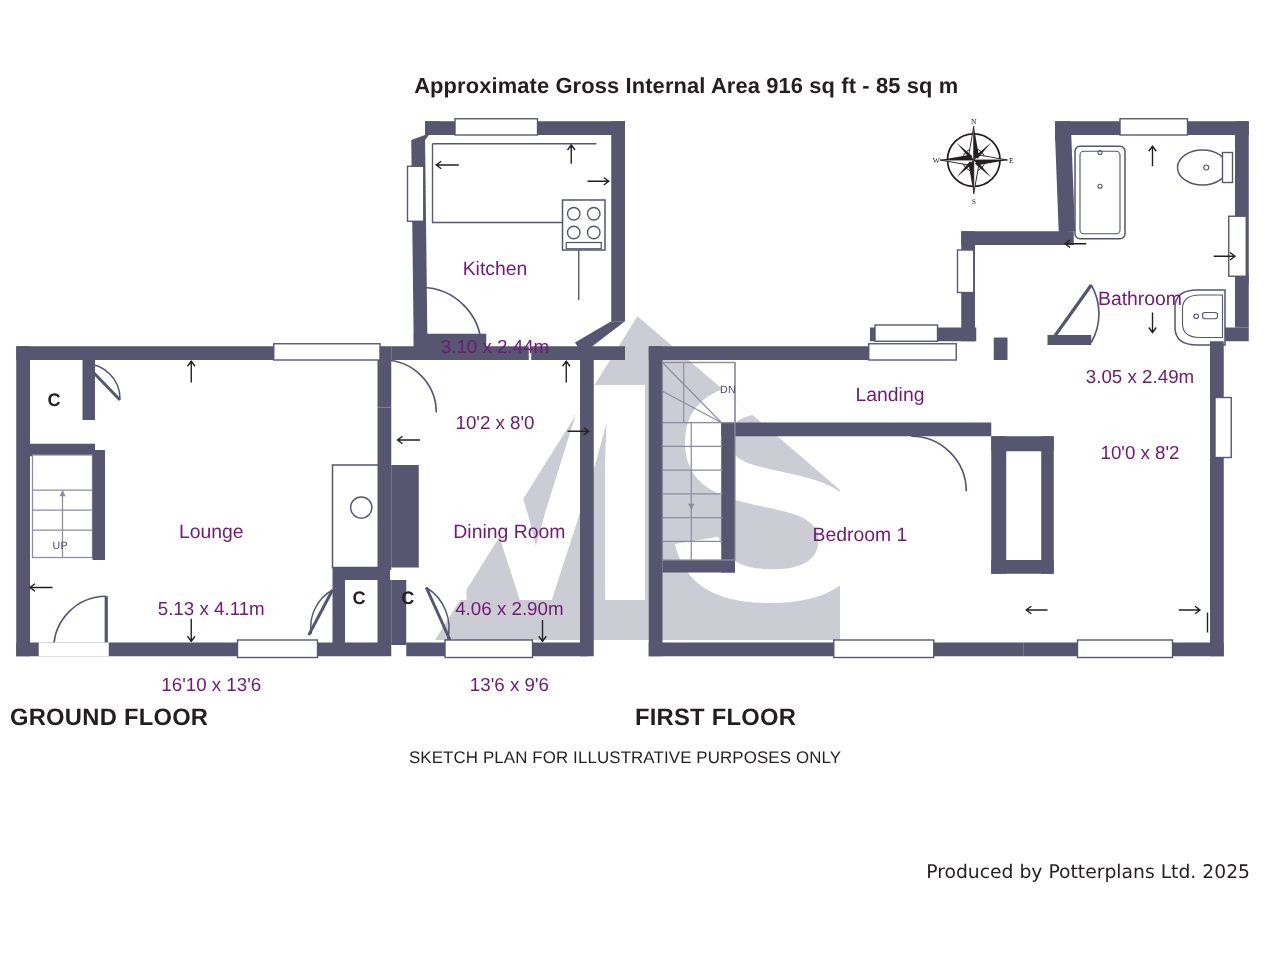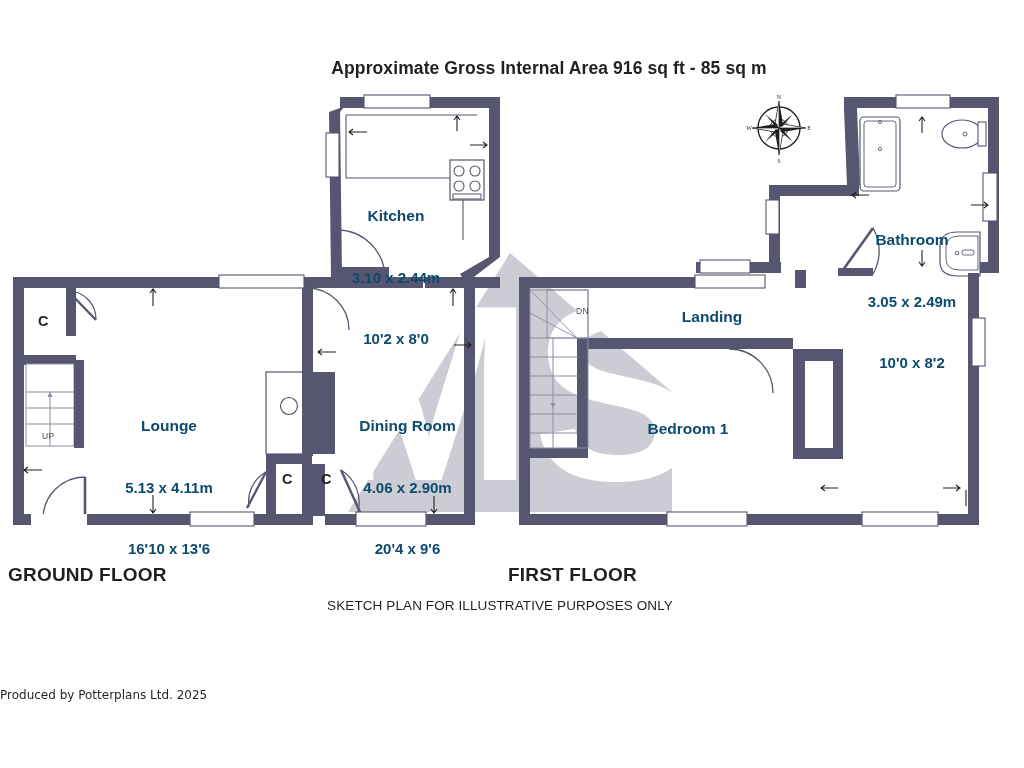--- a/index.html
+++ b/index.html
@@ -5,22 +5,22 @@
   html,body{margin:0;padding:0;background:#ffffff;}
   body{width:1024px;height:768px;position:relative;overflow:hidden;
        font-family:"Liberation Sans",sans-serif;color:#231f20;}
   #plan{position:absolute;left:0;top:0;width:1024px;height:768px;}
   .txt{position:absolute;white-space:pre;text-align:center;}
   #title{left:0;top:58px;width:1024px;text-align:center;font-size:17.5px;font-weight:bold;letter-spacing:.1px;margin-left:37px;}
   #gf-label{left:8px;top:564px;font-size:19px;font-weight:bold;letter-spacing:.2px;}
   #ff-label{left:508px;top:564px;font-size:19px;font-weight:bold;letter-spacing:.2px;}
   #sketch{left:0;top:598px;width:1000px;text-align:center;font-size:13.5px;font-weight:normal;letter-spacing:.1px;}
   #disc{left:0;top:624px;width:1000px;text-align:center;font-size:12.6px;line-height:18.5px;font-family:"DejaVu Sans",sans-serif;}
-  #producer{left:0;top:688px;width:1000px;text-align:left;font-size:12px;font-family:"DejaVu Sans",sans-serif;}
-  .room{position:absolute;text-align:center;font-weight:bold;color:#0c4a6e;white-space:pre;line-height:20.5px;}
+  #producer{left:0;top:688px;width:1000px;text-align:right;font-size:15px;font-family:"DejaVu Sans",sans-serif;}
+  .room{position:absolute;text-align:center;font-weight:normal;color:#701a75;white-space:pre;line-height:20.5px;}
   .rname{font-size:15.5px;}
   .rdim{font-size:15px;}
   .cl{position:absolute;font-size:14.5px;font-weight:bold;color:#231f20;}
   .upl{position:absolute;font-size:8.5px;color:#4a4a5e;letter-spacing:.3px;}
 </style>
 </head>
 <body>
 
 <svg id="plan" viewBox="0 0 1024 768">
   <defs>
@@ -300,21 +300,21 @@
 
 <div class="room" style="left:100px;top:375px;width:138px;">
   <div class="rname">Lounge</div>
   <div class="rdim">5.13 x 4.11m</div>
   <div class="rdim">16'10 x 13'6</div>
 </div>
 
 <div class="room" style="left:345px;top:375px;width:125px;">
   <div class="rname">Dining Room</div>
   <div class="rdim">4.06 x 2.90m</div>
-  <div class="rdim">20'4 x 9'6</div>
+  <div class="rdim">13'6 x 9'6</div>
 </div>
 
 <div class="room" style="left:848px;top:189px;width:128px;">
   <div class="rname">Bathroom</div>
   <div class="rdim">3.05 x 2.49m</div>
   <div class="rdim">10'0 x 8'2</div>
 </div>
 
 <div class="room rname" style="left:652px;top:307px;width:120px;">Landing</div>
 

